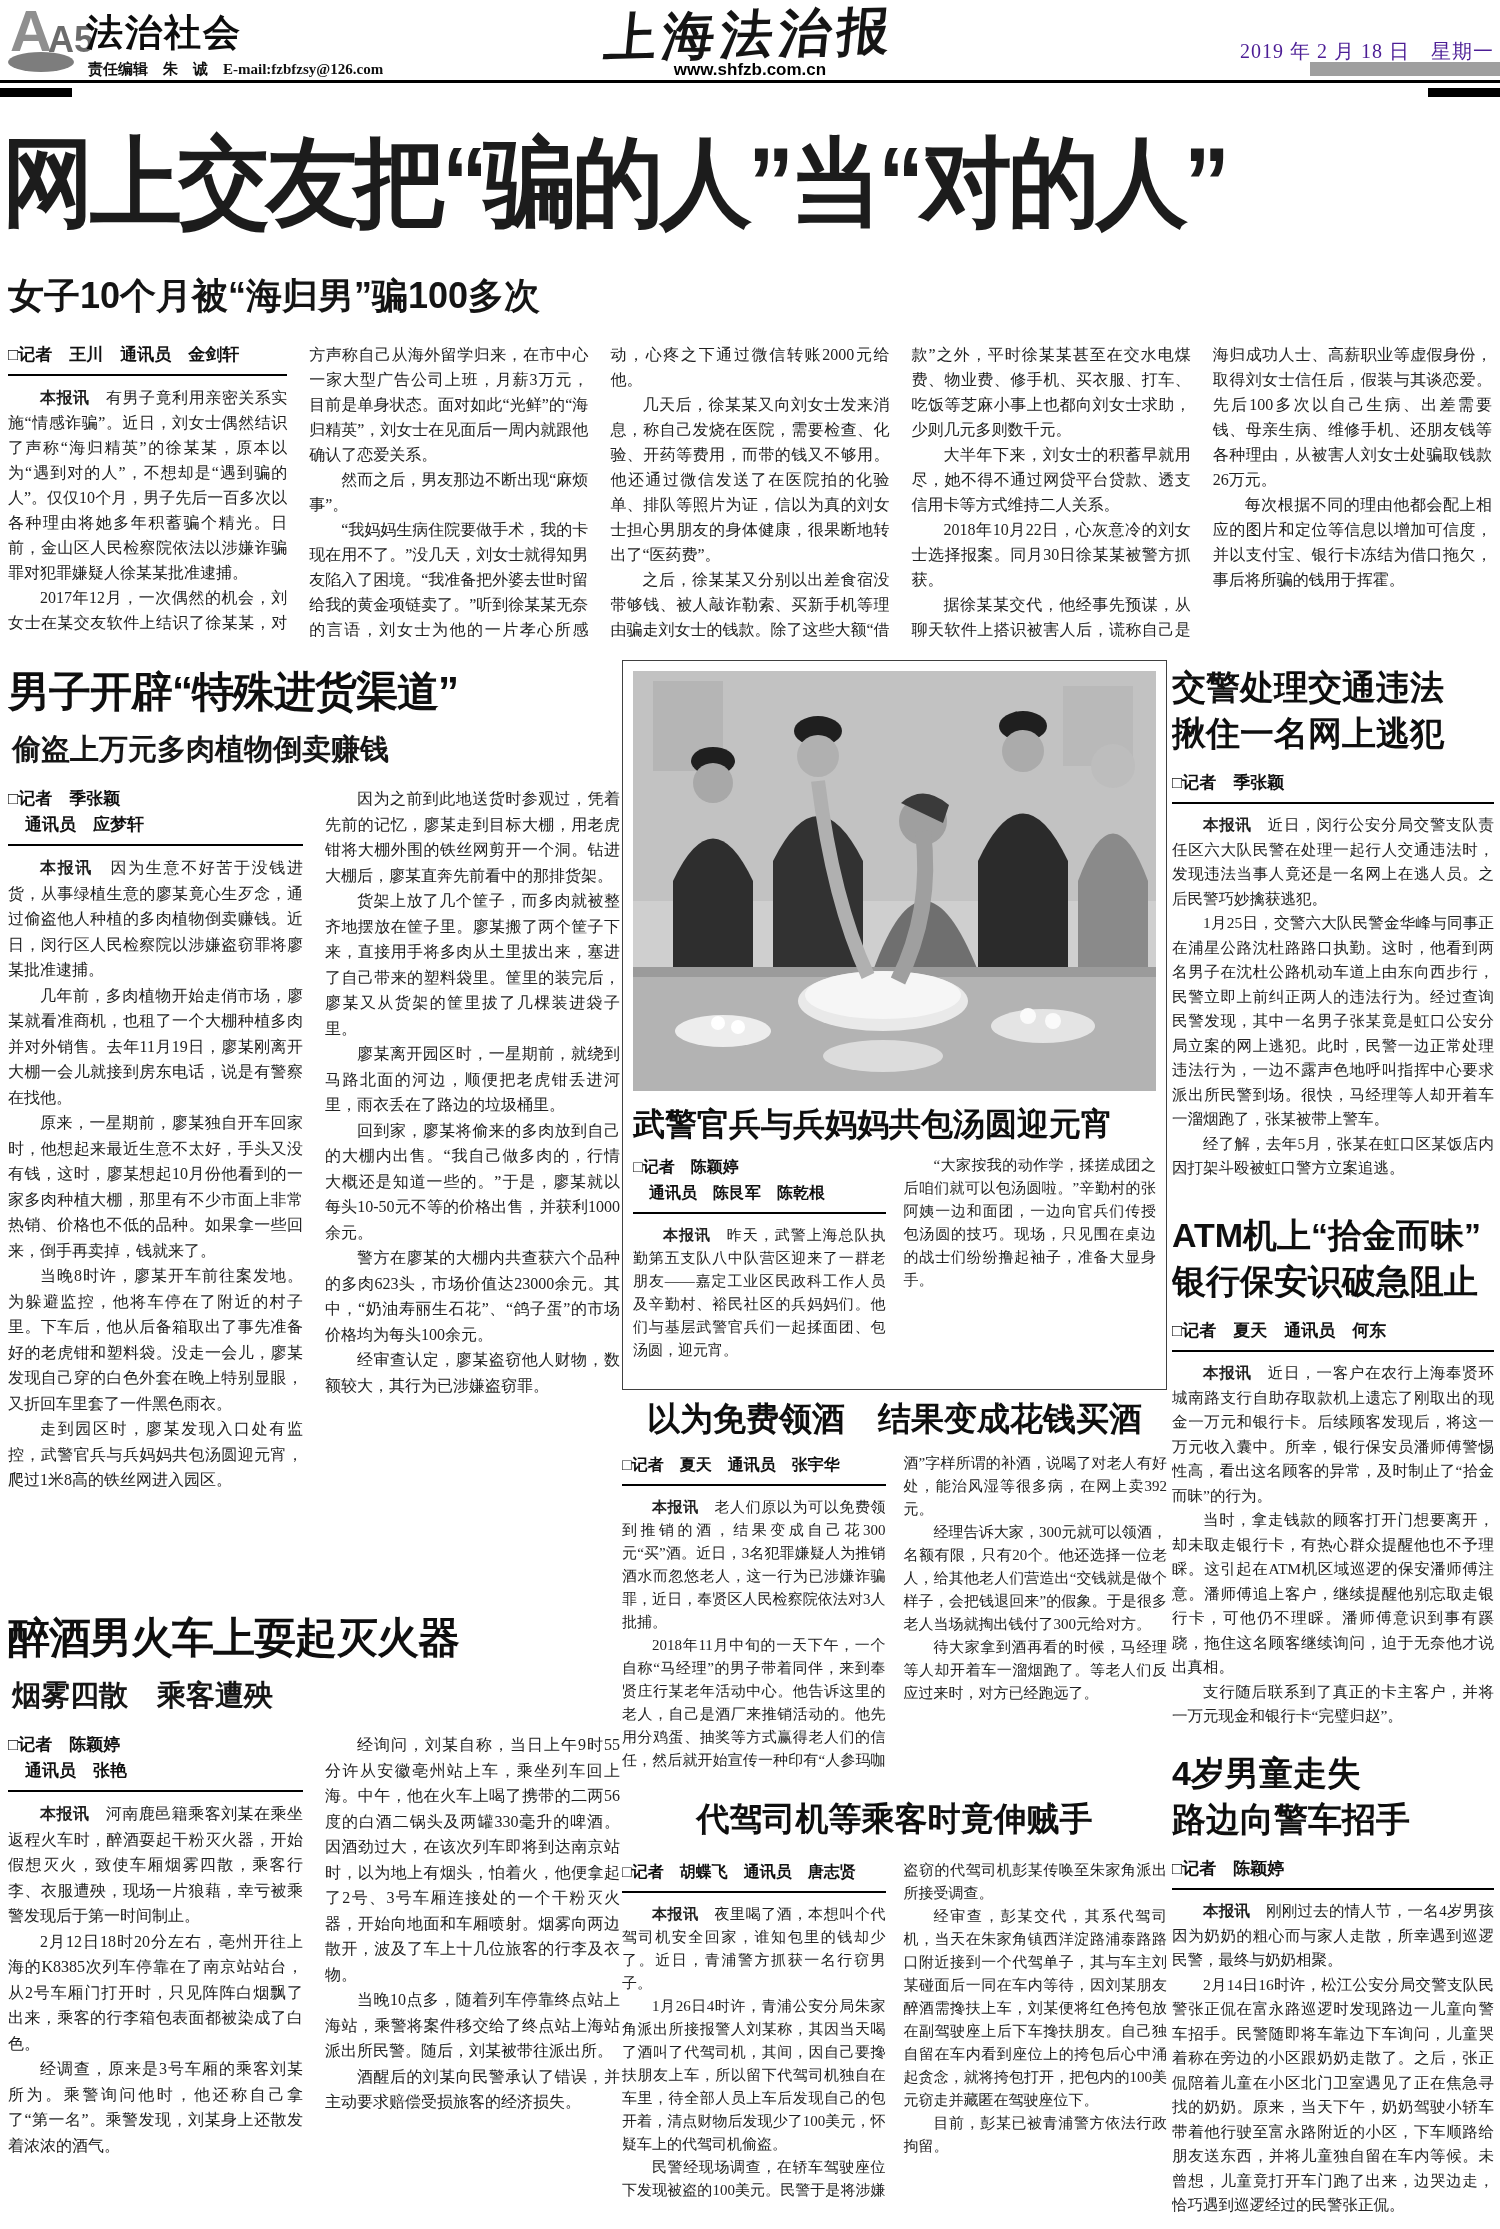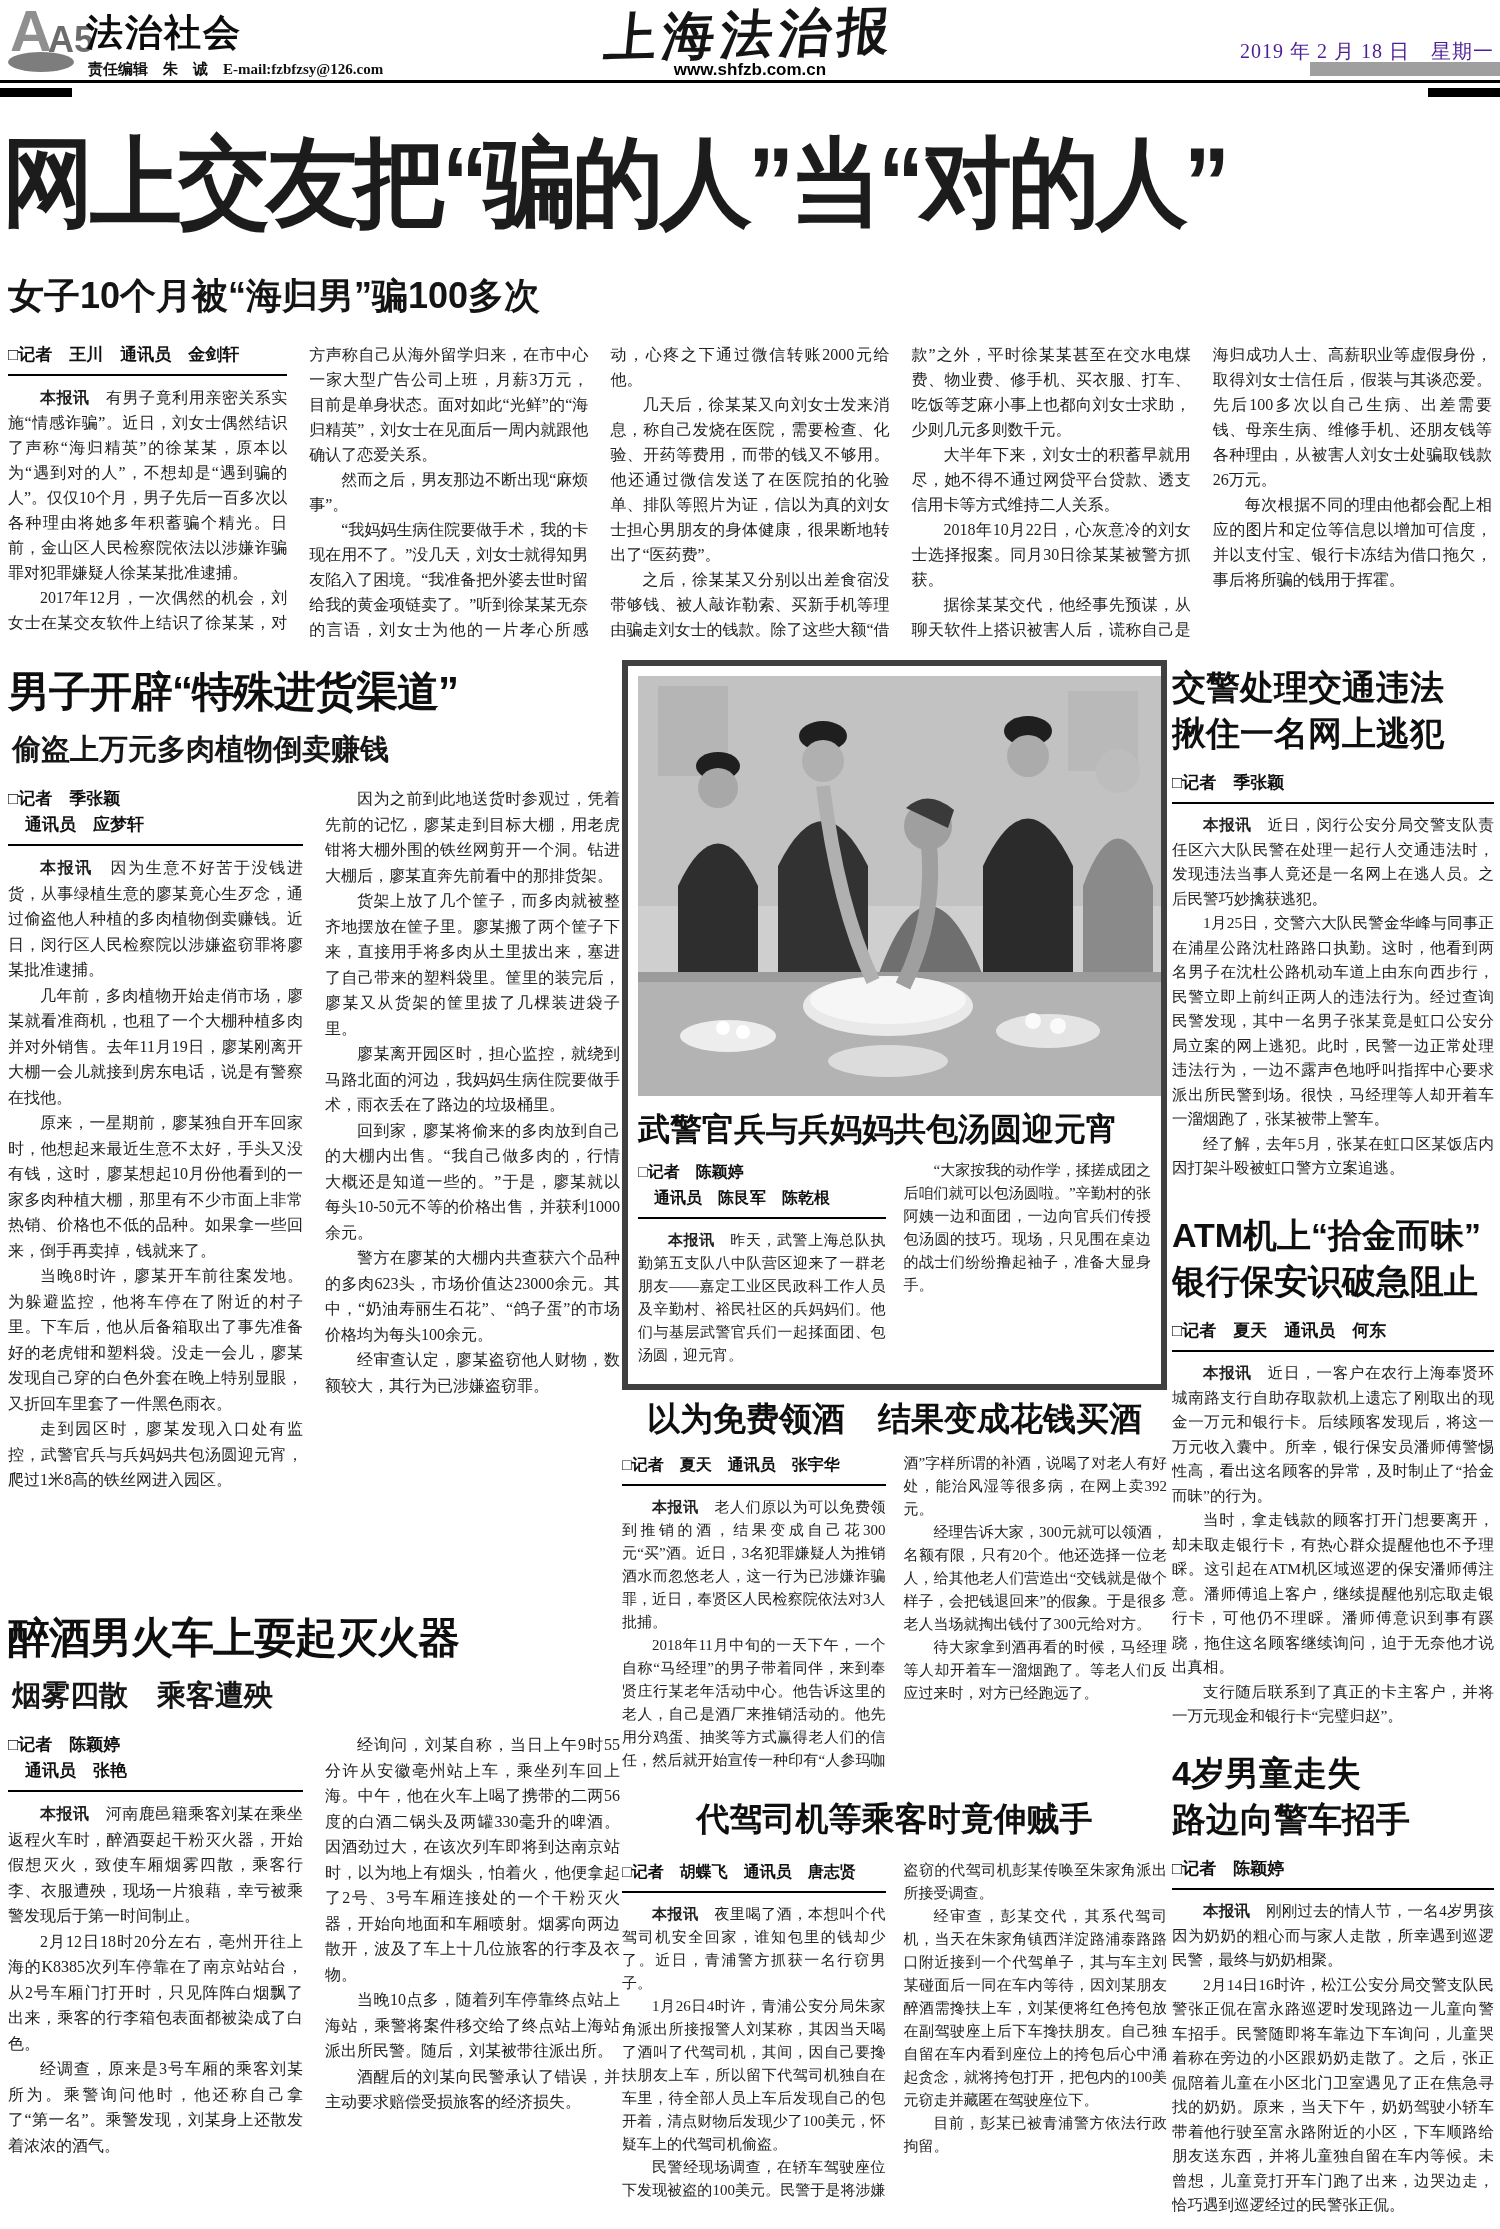--- a/index.html
+++ b/index.html
@@ -46,21 +46,21 @@
   .art-title{font-family:"Liberation Sans",sans-serif;font-weight:900;color:#0f0f0f;margin:0;}
   .art-subtitle{font-family:"Liberation Sans",sans-serif;font-weight:700;color:#161616;margin:4px;}
   
   #succulent{position:absolute;left:8px;top:666px;width:612px;height:896px;overflow:hidden;}
   #succulent .art-title{font-size:42px;line-height:52px;letter-spacing:-1px;}
   #succulent .art-subtitle{font-size:29px;margin-top:12px;}
   #succulent .body-text{margin-top:16px;height:756px;column-count:2;column-gap:22px;
         column-fill:auto;overflow:hidden;font-size:16px;line-height:25.5px;text-align:justify;}
   
   #feature{position:absolute;left:622px;top:660px;width:545px;height:730px;
-        border:6px solid #404040;box-sizing:border-box;padding:10px;}
+        border:1px solid #404040;box-sizing:border-box;padding:10px;}
   #feature .photo{width:523px;height:420px;display:block;}
   #feature .art-title{font-size:32px;line-height:40px;margin-top:13px;}
   #feature .body-text{margin-top:10px;height:218px;column-count:2;column-gap:18px;
         column-fill:auto;overflow:hidden;font-size:15px;line-height:23px;text-align:justify;}
   #feature .byline{font-size:16px;}
   
   .right-art{position:absolute;left:1172px;width:322px;overflow:hidden;}
   .right-art .art-title{font-size:34px;line-height:46px;}
   .right-art .byline{margin-top:14px;}
   .right-art .body-text{font-size:15.5px;line-height:24.5px;text-align:justify;overflow:hidden;}
@@ -131,21 +131,21 @@
           <div>　通讯员　应梦轩</div>
         </div>
       <div>
           <p><b>本报讯</b>　因为生意不好苦于没钱进货，从事绿植生意的廖某竟心生歹念，通过偷盗他人种植的多肉植物倒卖赚钱。近日，闵行区人民检察院以涉嫌盗窃罪将廖某批准逮捕。</p>
           <p>几年前，多肉植物开始走俏市场，廖某就看准商机，也租了一个大棚种植多肉并对外销售。去年11月19日，廖某刚离开大棚一会儿就接到房东电话，说是有警察在找他。</p>
           <p>原来，一星期前，廖某独自开车回家时，他想起来最近生意不太好，手头又没有钱，这时，廖某想起10月份他看到的一家多肉种植大棚，那里有不少市面上非常热销、价格也不低的品种。如果拿一些回来，倒手再卖掉，钱就来了。</p>
           <p>当晚8时许，廖某开车前往案发地。为躲避监控，他将车停在了附近的村子里。下车后，他从后备箱取出了事先准备好的老虎钳和塑料袋。没走一会儿，廖某发现自己穿的白色外套在晚上特别显眼，又折回车里套了一件黑色雨衣。</p>
           <p>走到园区时，廖某发现入口处有监控，武警官兵与兵妈妈共包汤圆迎元宵，爬过1米8高的铁丝网进入园区。</p>
           <p>因为之前到此地送货时参观过，凭着先前的记忆，廖某走到目标大棚，用老虎钳将大棚外围的铁丝网剪开一个洞。钻进大棚后，廖某直奔先前看中的那排货架。</p>
           <p>货架上放了几个筐子，而多肉就被整齐地摆放在筐子里。廖某搬了两个筐子下来，直接用手将多肉从土里拔出来，塞进了自己带来的塑料袋里。筐里的装完后，廖某又从货架的筐里拔了几棵装进袋子里。</p>
-          <p>廖某离开园区时，担心监控，就绕到马路北面的河边，我妈妈生病住院要做手术，雨衣丢在了路边的垃圾桶里。</p>
+          <p>廖某离开园区时，一星期前，就绕到马路北面的河边，顺便把老虎钳丢进河里，雨衣丢在了路边的垃圾桶里。</p>
           <p>回到家，廖某将偷来的多肉放到自己的大棚内出售。“我自己做多肉的，行情大概还是知道一些的。”于是，廖某就以每头10-50元不等的价格出售，并获利1000余元。</p>
           <p>警方在廖某的大棚内共查获六个品种的多肉623头，市场价值达23000余元。其中，“奶油寿丽生石花”、“鸽子蛋”的市场价格均为每头100余元。</p>
           <p>经审查认定，廖某盗窃他人财物，数额较大，其行为已涉嫌盗窃罪。</p>
         </div>
     </div>
   </div>
 
   <div id="feature">
     <svg class="photo" viewBox="0 0 523 420" xmlns="http://www.w3.org/2000/svg">
       <rect x="0" y="0" width="523" height="420" fill="#cfcfcf"></rect>

